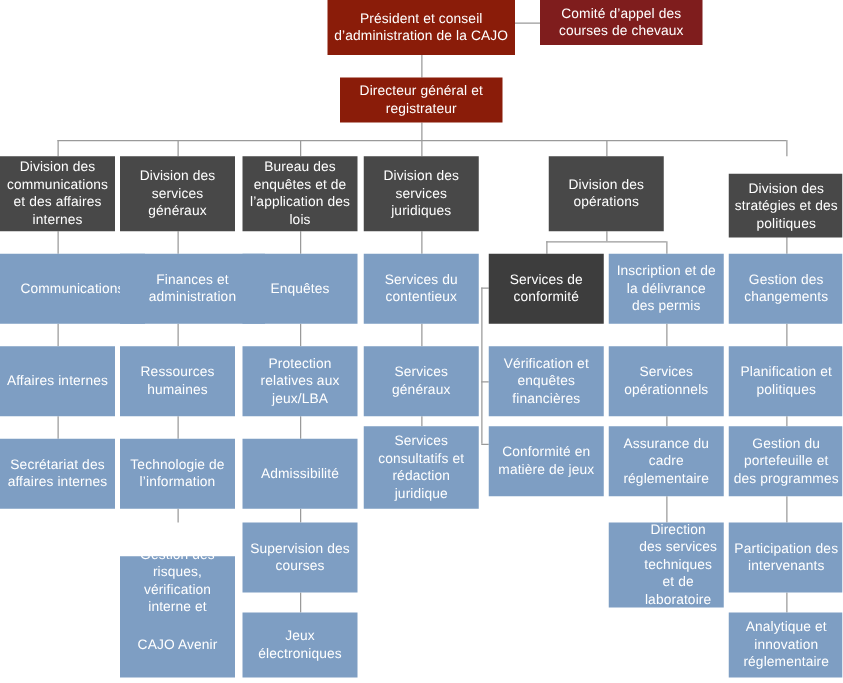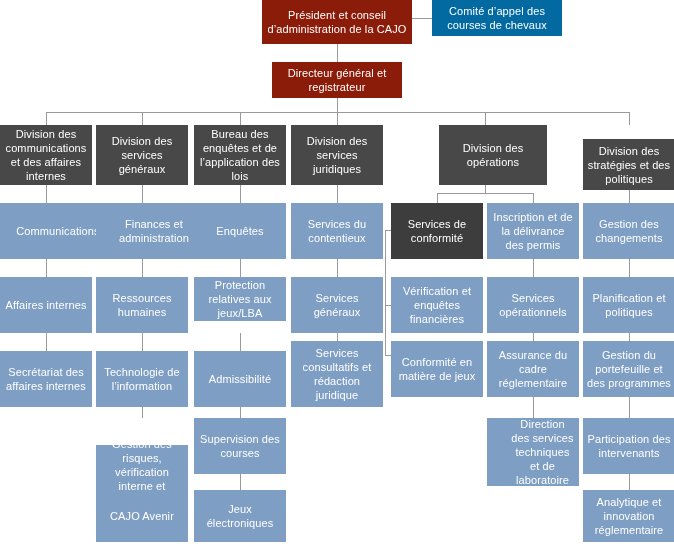--- a/index.html
+++ b/index.html
@@ -25,21 +25,21 @@
     justify-content: center;
     text-align: center;
     color: #ffffff;
     font-size: 11px;
     line-height: 14px;
     padding: 3px 4px;
     z-index: 3;
     letter-spacing: 0.1px;
   }
   .node.root      { background: #8a1c09; }
-  .node.appeal    { background: #0369a1; }
+  .node.appeal    { background: #7f1d1d; }
   .node.dg        { background: #8a1c09; }
   .node.division  { background: #484848; }
   .node.dark      { background: #3d3d3d; }
   .node.unit      { background: #7e9ec3; }
 
   .conn {
     position: absolute;
     background: #9a9a9a;
     z-index: 1;
   }
@@ -117,21 +117,21 @@
   </div>
 
   <div class="node division" style="left:194px; top:125px; width:92px; height:60px;">
     <span>Bureau des enquêtes et de l’application des lois</span>
   </div>
   <div class="conn v" style="left:240px; top:185px; height:18px;"></div>
   <div class="node unit" style="left:194px; top:203px; width:92px; height:56px;">
     <span>Enquêtes</span>
   </div>
   <div class="conn v" style="left:240px; top:259px; height:18px;"></div>
-  <div class="node unit" style="left:194px; top:277px; width:92px; height:44px;align-items:center;">
+  <div class="node unit" style="left:194px; top:277px; width:92px; height:56px;align-items:center;">
     <span>Protection relatives aux jeux/LBA</span>
   </div>
   <div class="conn v" style="left:240px; top:333px; height:18px;"></div>
   <div class="node unit" style="left:194px; top:351px; width:92px; height:56px;">
     <span>Admissibilité</span>
   </div>
   <div class="conn v" style="left:240px; top:407px; height:11px;"></div>
   <div class="node unit" style="left:194px; top:418px; width:92px; height:56px;">
     <span>Supervision des courses</span>
   </div>
@@ -149,21 +149,21 @@
   </div>
   <div class="conn v" style="left:337px; top:259px; height:18px;"></div>
   <div class="node unit" style="left:291px; top:277px; width:92px; height:56px;">
     <span>Services généraux</span>
   </div>
   <div class="conn v" style="left:337px; top:333px; height:8px;"></div>
   <div class="node unit" style="left:291px; top:341px; width:92px; height:66px;">
     <span>Services consultatifs et rédaction juridique</span>
   </div>
 
-  <div class="node division" style="left:439px; top:125px; width:108px; height:60px;">
+  <div class="node division" style="left:439px; top:125px; width:92px; height:60px;">
     <span>Division des opérations</span>
   </div>
 
   <div class="conn v" style="left:485px; top:185px; height:8px;"></div>
   <div class="conn h" style="left:437px; top:193px; width:96px;"></div>
   <div class="conn v" style="left:437px; top:193px; height:10px;"></div>
   <div class="conn v" style="left:533px; top:193px; height:10px;"></div>
 
   <div class="node dark" style="left:391px; top:203px; width:92px; height:56px;">
     <span>Services de conformité</span>

